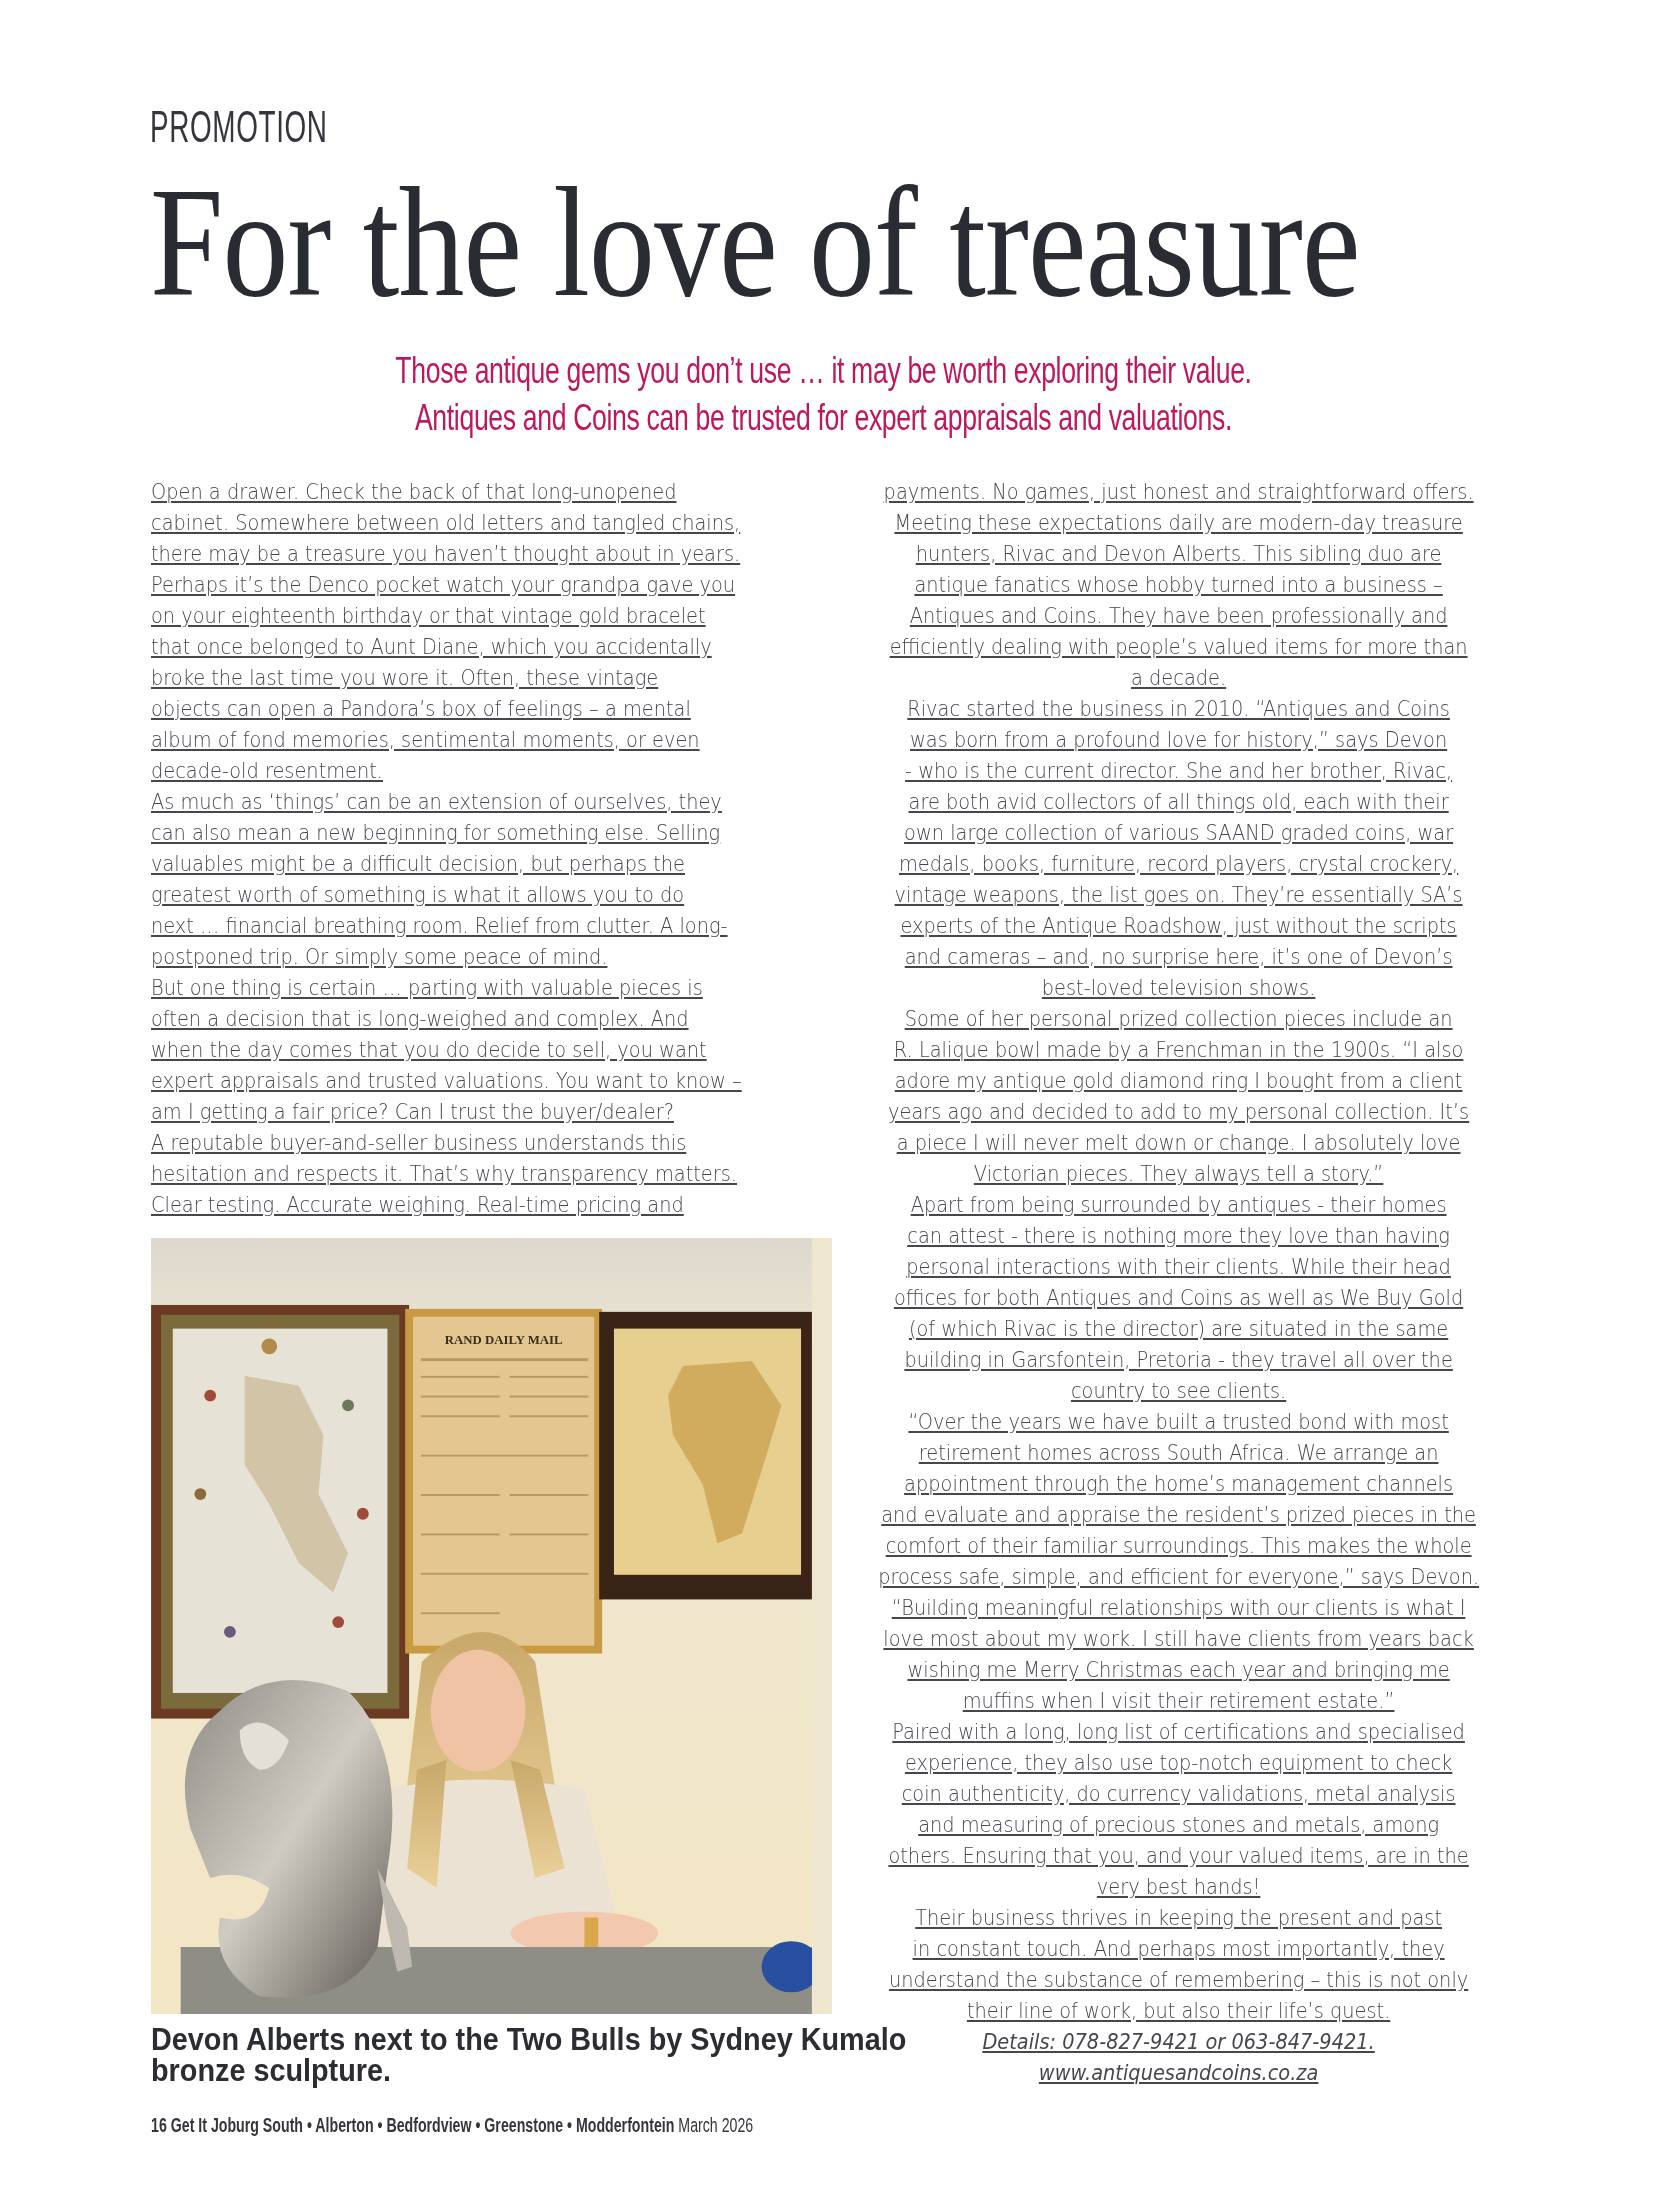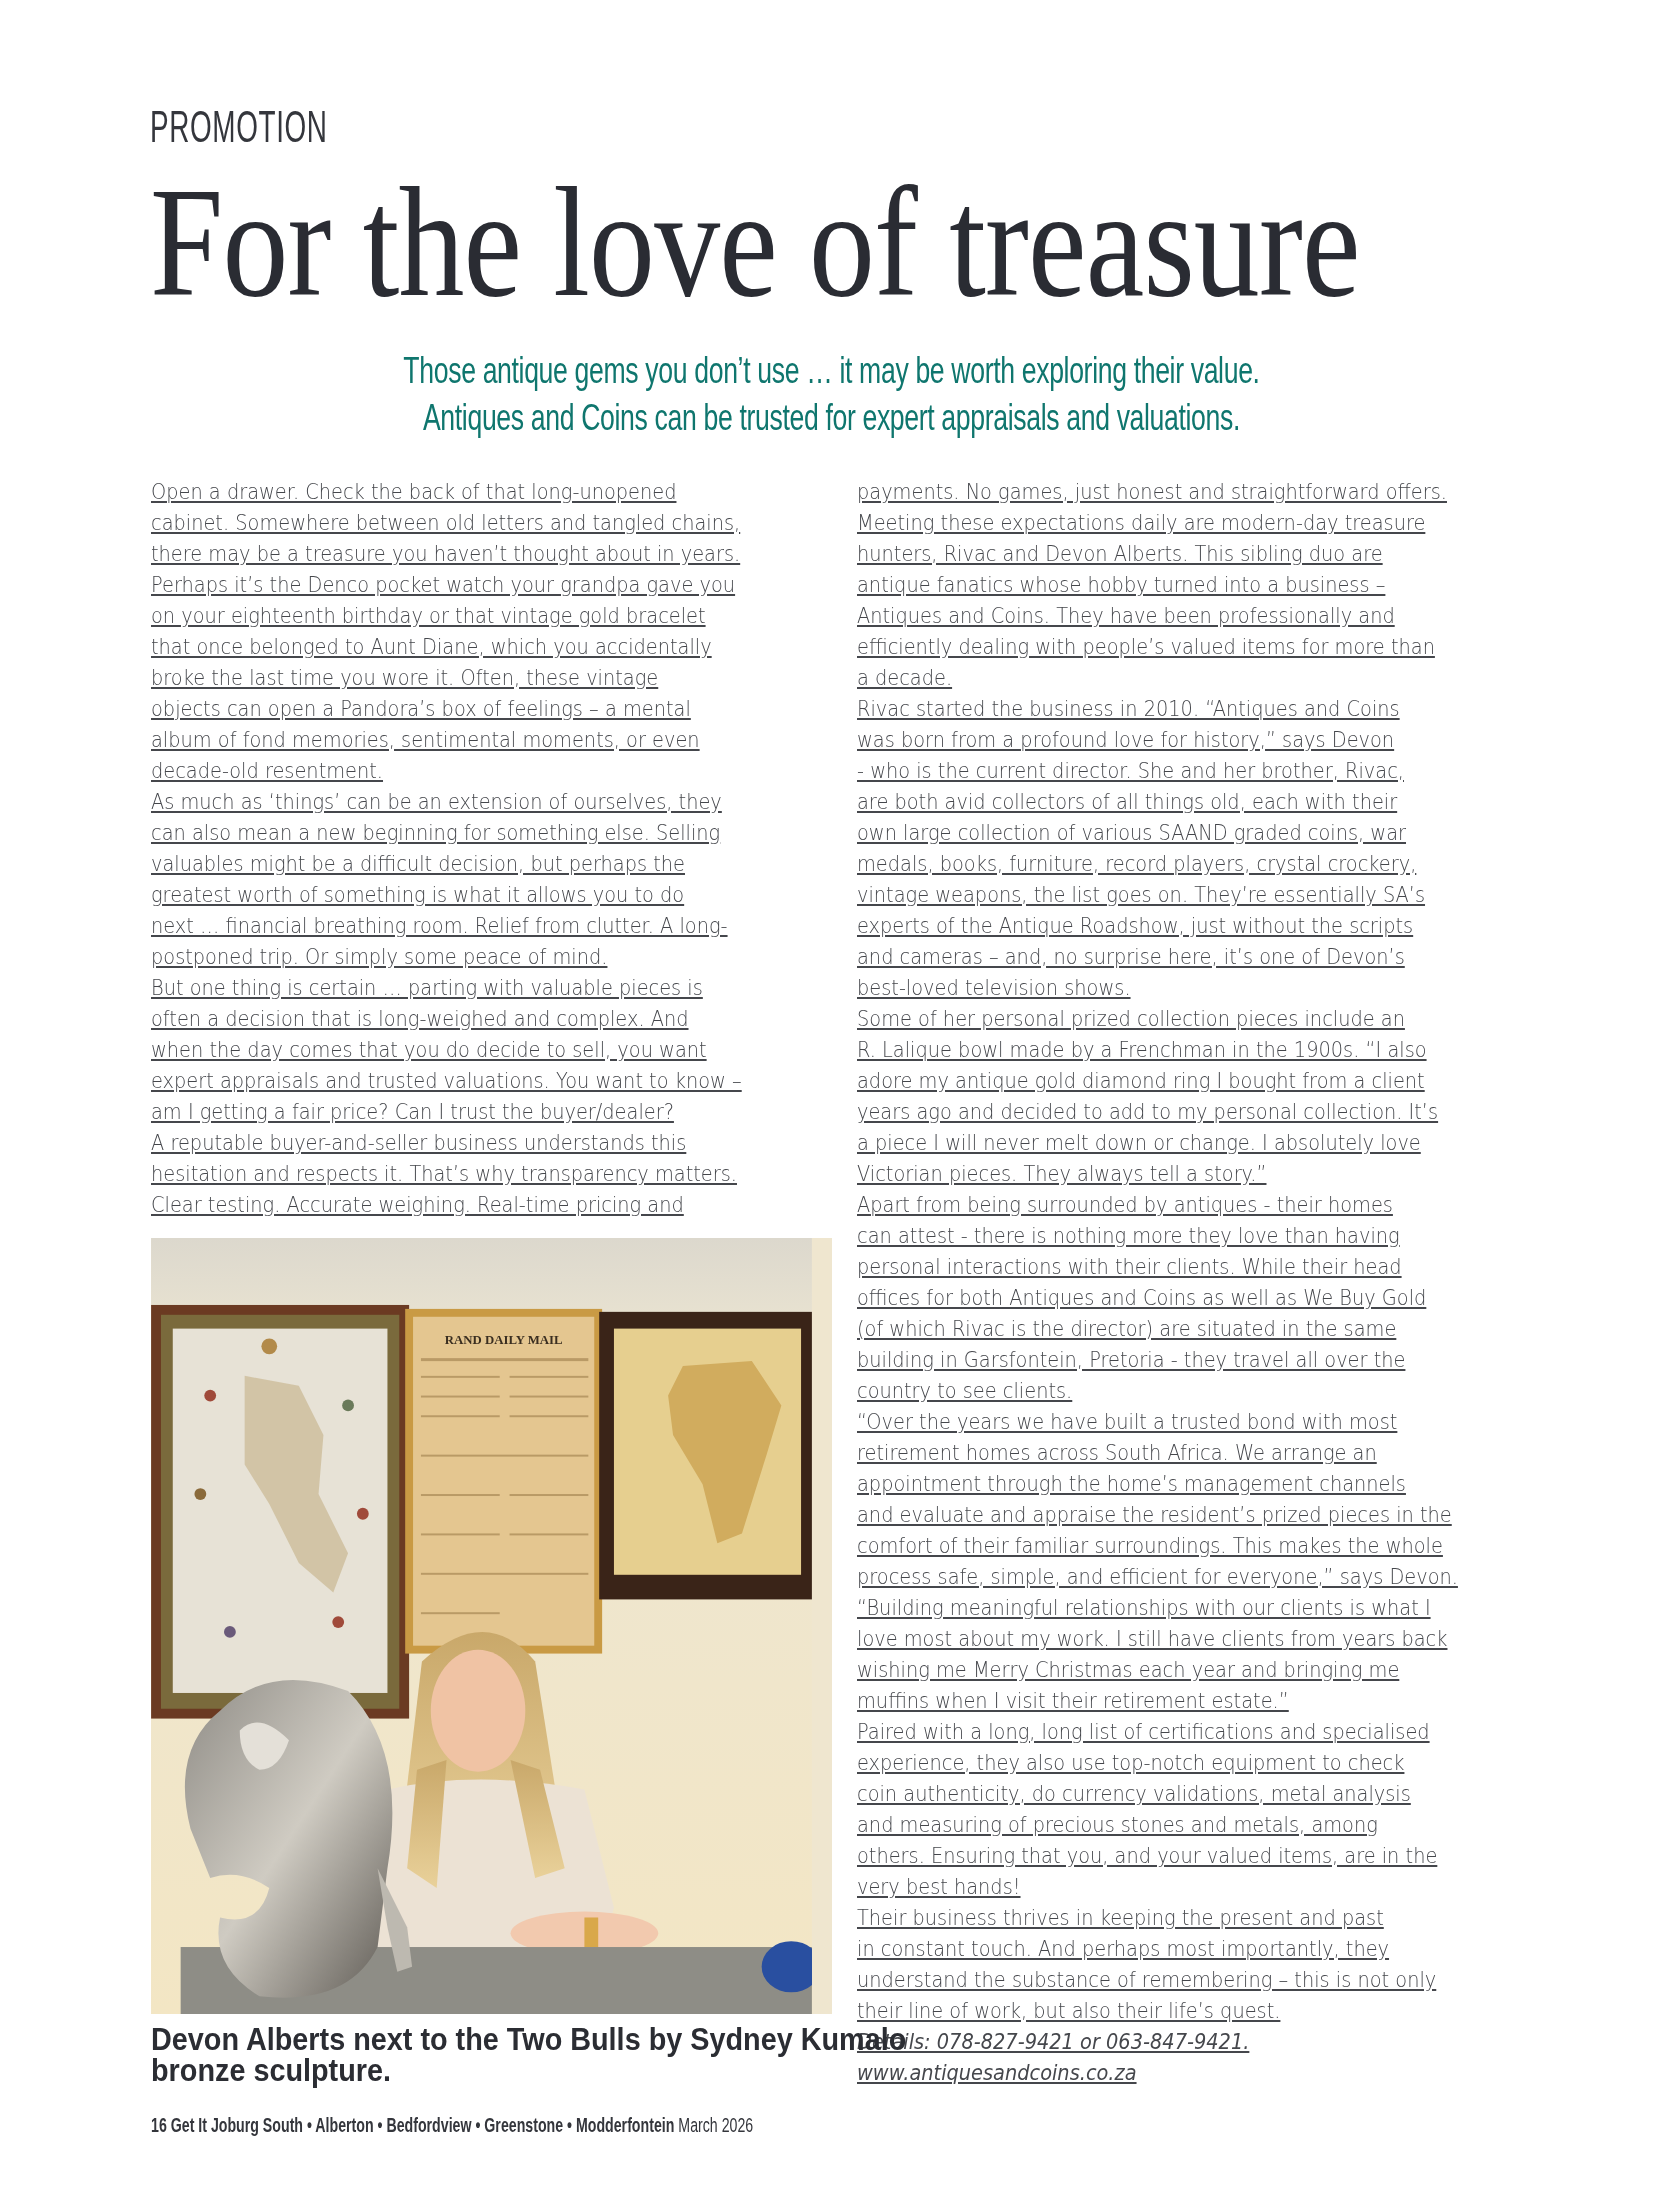--- a/index.html
+++ b/index.html
@@ -15,40 +15,40 @@
       line-height: 1;
     }
     .headline {
       position: absolute; left: 150px; top: 165px;
       font-family: "Liberation Serif", serif; font-weight: 400;
       font-size: 156px; line-height: 1; color: #2a2c33;
       transform: scaleX(0.845); transform-origin: left top;
       white-space: nowrap; letter-spacing: -1px;
     }
     .standfirst {
-      position: absolute; left: 16px; width: 1631px; top: 347px;
+      position: absolute; left: 8px; width: 1631px; top: 347px;
       text-align: center;
       font-family: "Liberation Sans", sans-serif; font-weight: 400;
-      font-size: 37px; line-height: 47px; color: #0f766e;
+      font-size: 37px; line-height: 47px; color: #be185d;
     }
     .standfirst .line {
       display: block; transform: scaleX(0.72); transform-origin: center top;
       white-space: nowrap; letter-spacing: -0.5px;
     }
     .col {
       position: absolute;
       font-family: "DejaVu Sans", sans-serif; font-weight: 300;
       font-size: 22px; line-height: 31px; color: #45474c; text-decoration: underline;
     }
     .col .line {
       display: block; white-space: nowrap;
       transform: scaleX(0.88); transform-origin: left top;
     }
     .col-left { left: 151px; top: 476px; width: 670px; }
-    .col-right { left: 857px; top: 476px; width: 690px; }
+    .col-right { left: 875px; top: 476px; width: 690px; text-align: center; }
     .col-right .italic { font-style: italic; }
     .photo {
       position: absolute; left: 151px; top: 1238px; width: 681px; height: 776px;
       overflow: hidden; background: #efe6cf;
     }
     .photo svg { display: block; }
     .caption {
       position: absolute; left: 151px; top: 2024px; width: 690px;
       font-family: "Liberation Sans", sans-serif; font-weight: 700;
       font-size: 32px; line-height: 30.5px; color: #2b2d33;

